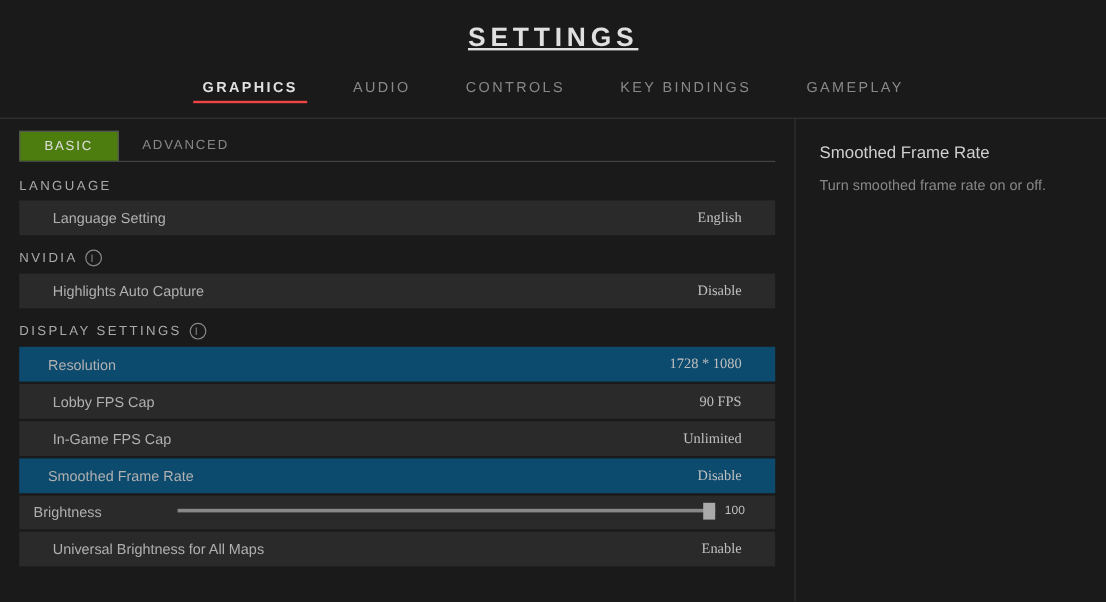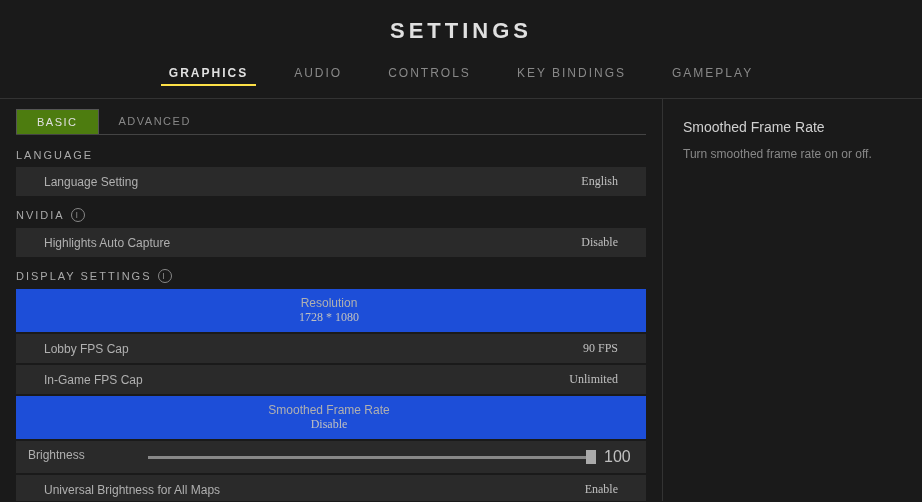--- a/index.html
+++ b/index.html
@@ -12,20 +12,21 @@
       overflow: hidden;
     }
 
     .page-title {
       text-align: center;
       padding: 18px 0 10px;
       font-size: 22px;
       font-weight: bold;
       letter-spacing: 4px;
       color: #e0e0e0;
+      text-decoration: underline;
     }
 
     .top-nav {
       display: flex;
       justify-content: center;
       gap: 30px;
       padding: 8px 0 12px;
       border-bottom: 1px solid #333;
     }
 
@@ -33,21 +34,21 @@
       font-size: 12px;
       letter-spacing: 2px;
       color: #888;
       cursor: pointer;
       padding: 4px 8px;
       text-transform: uppercase;
     }
 
     .nav-item.active {
       color: #e0e0e0;
-      border-bottom: 2px solid #fde047;
+      border-bottom: 2px solid #ef4444;
       font-weight: bold;
     }
 
     .content-area {
       display: flex;
       height: calc(502px - 100px);
     }
 
     .left-panel {
       flex: 1;
@@ -123,22 +124,21 @@
       display: flex;
       align-items: center;
       background: #2a2a2a;
       margin-bottom: 2px;
       padding: 7px 28px;
       cursor: pointer;
     }
 
     .setting-row.sub {
       padding-left: 24px;
-      background: #1d4ed8;
-      flex-direction: column;
+      background: #0c4a6e;
     }
 
     .setting-name {
       flex: 1;
       font-size: 12px;
       color: #b0b0b0;
     }
 
     .setting-value {
       font-size: 12px;
@@ -184,21 +184,21 @@
       width: 10px;
       height: 14px;
       background: #aaa;
       position: absolute;
       right: 0;
       top: 50%;
       transform: translateY(-50%);
     }
 
     .slider-value {
-      font-size: 16px;
+      font-size: 10px;
       color: #c0c0c0;
       min-width: 30px;
     }
   </style>
 </head>
 <body>
 
 <div class="page-title">SETTINGS</div>
 
 <div class="top-nav">

